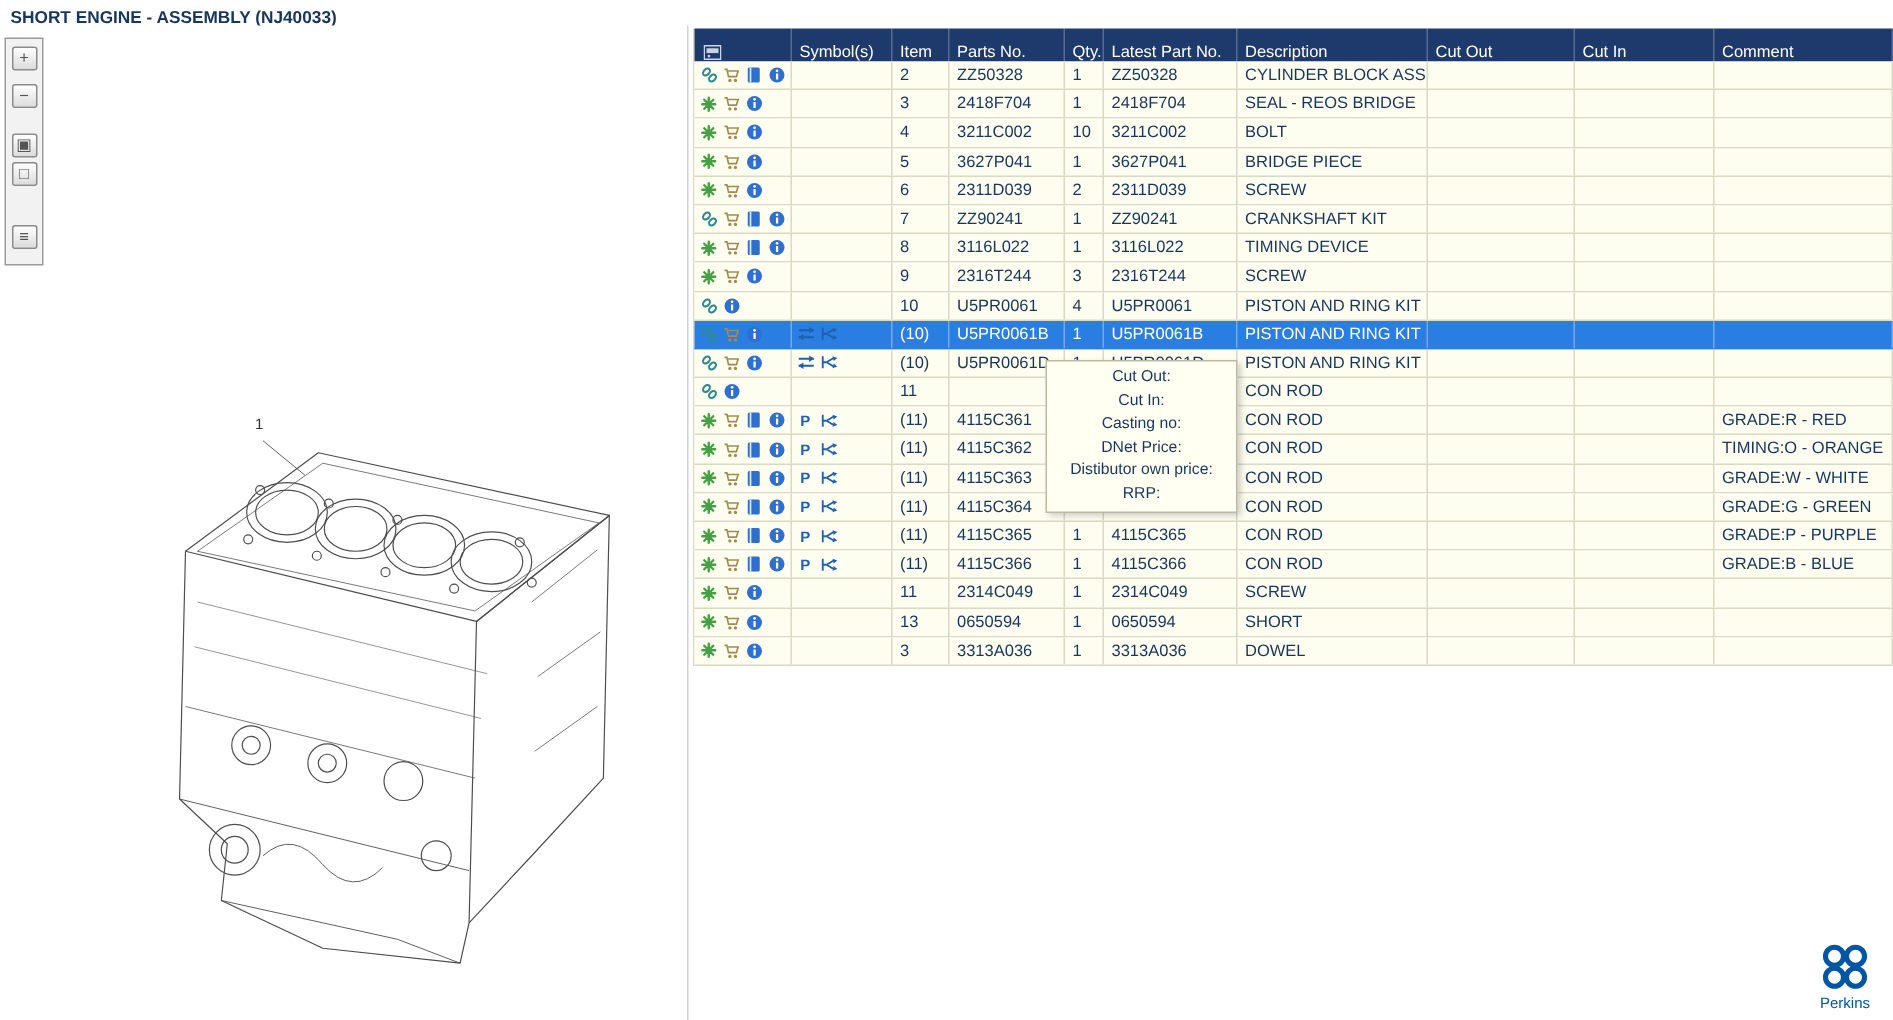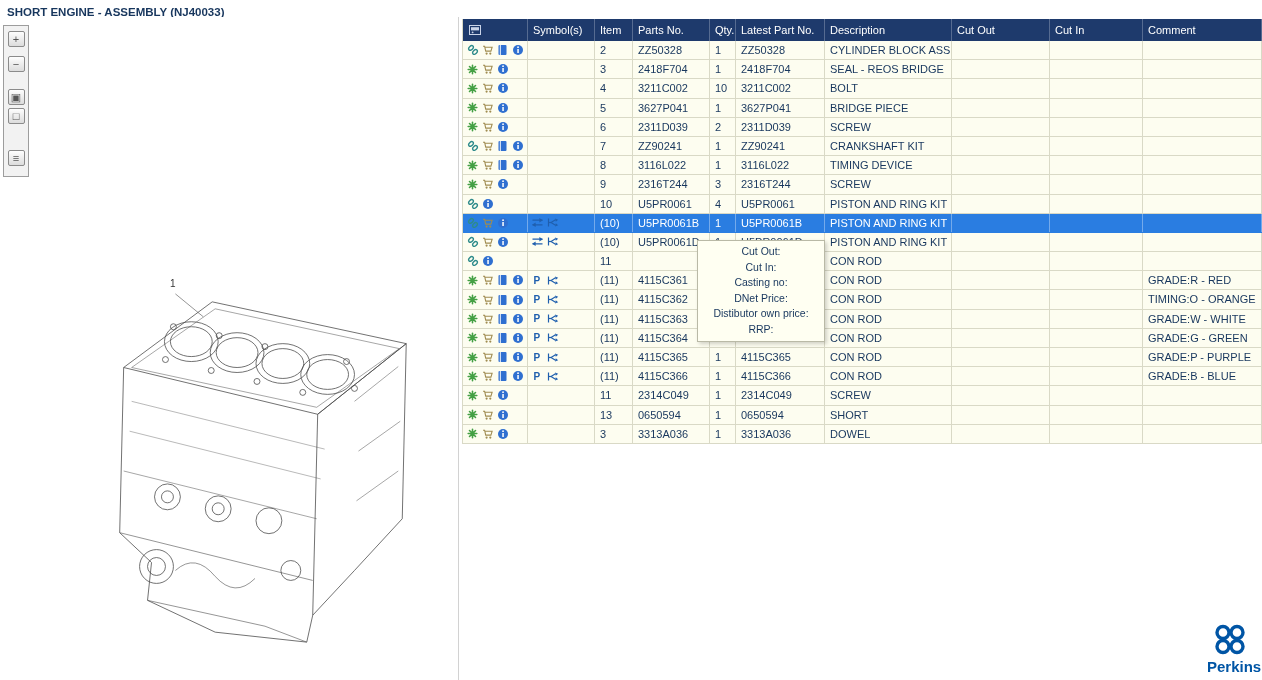--- a/index.html
+++ b/index.html
@@ -13,31 +13,31 @@
   .vbtn:nth-child(2){margin-top:9px}
   .vbtn:nth-child(3){margin-top:17px}
   .vbtn:nth-child(4){margin-top:3px}
   .vbtn:nth-child(5){margin-top:26px}
   .diagram{position:absolute;left:56px;top:255px;width:400px;height:400px}
   .callout{position:absolute;left:114px;top:6px;font-size:10px;color:#333}
   .divider{position:absolute;left:458px;top:17px;width:1px;height:663px;background:#d2d2d2}
   .table{position:absolute;left:462px;top:19px;width:800px;border-left:1px solid var(--grid)}
   .thead,.tr{display:grid;grid-template-columns:65px 67px 38px 77px 26px 89px 127px 98px 93px 1fr}
   .thead{background:var(--header-bg);color:var(--header-fg);height:22px}
-  .th{display:flex;align-items:center;gap:4px;padding:0 0 0 5px;font-size:11px;border-right:1px solid rgba(255,255,255,.25);overflow:hidden;white-space:nowrap;cursor:default}
+  .th{display:flex;align-items:flex-end;gap:4px;padding:0 0 0 5px;font-size:11px;border-right:1px solid rgba(255,255,255,.25);overflow:hidden;white-space:nowrap;cursor:default}
   .tr{height:19.2px;background:var(--row-bg);color:var(--row-fg);border-bottom:1px solid var(--grid)}
   .td{font-size:11px;line-height:18px;padding-left:5px;overflow:hidden;white-space:nowrap;border-right:1px solid var(--grid)}
   .td.icons{display:flex;align-items:center;gap:2px;padding-left:3px}
   .tr.selected{background:var(--selected-bg);color:var(--selected-fg);border-bottom-color:var(--selected-bg)}
   .tr.selected .td{border-right-color:rgba(255,255,255,.35)}
   .icon{display:inline-flex;width:13px;height:13px;align-items:center;justify-content:center;flex:0 0 auto}
   .tooltip{position:absolute;left:697px;top:240px;width:128px;background:var(--tooltip-bg);border:1px solid var(--tooltip-border);box-shadow:2px 2px 4px rgba(0,0,0,.18);padding:3px 7px 4px;z-index:5}
   .tooltip div{font-size:10.5px;line-height:15.5px;text-align:center;color:var(--row-fg)}
   .brand{position:absolute;right:9px;bottom:5px;width:46px;text-align:center}
-  .brand-text{font-size:15px;font-weight:bold;color:var(--logo-blue);margin-top:-1px}
+  .brand-text{font-size:10px;font-weight:normal;color:var(--logo-blue);margin-top:-1px}
 </style>
 </head>
 <body>
 
 <div class="titlebar">SHORT ENGINE - ASSEMBLY (NJ40033)</div>
 
 <div class="left-panel">
   <div class="viewer-toolbar" id="viewer-toolbar">
       <button class="vbtn">+</button>
       <button class="vbtn">−</button>

